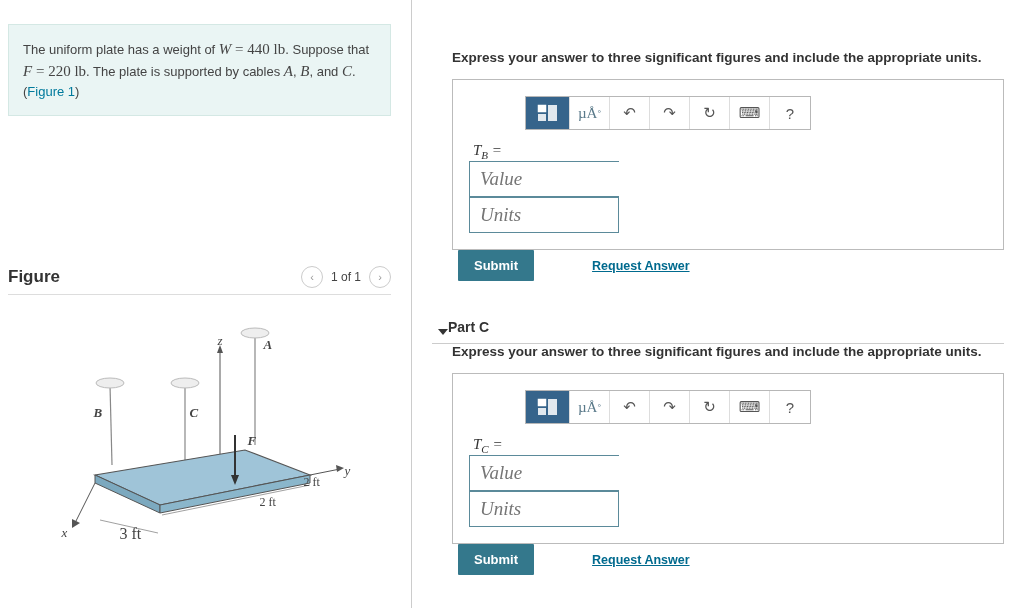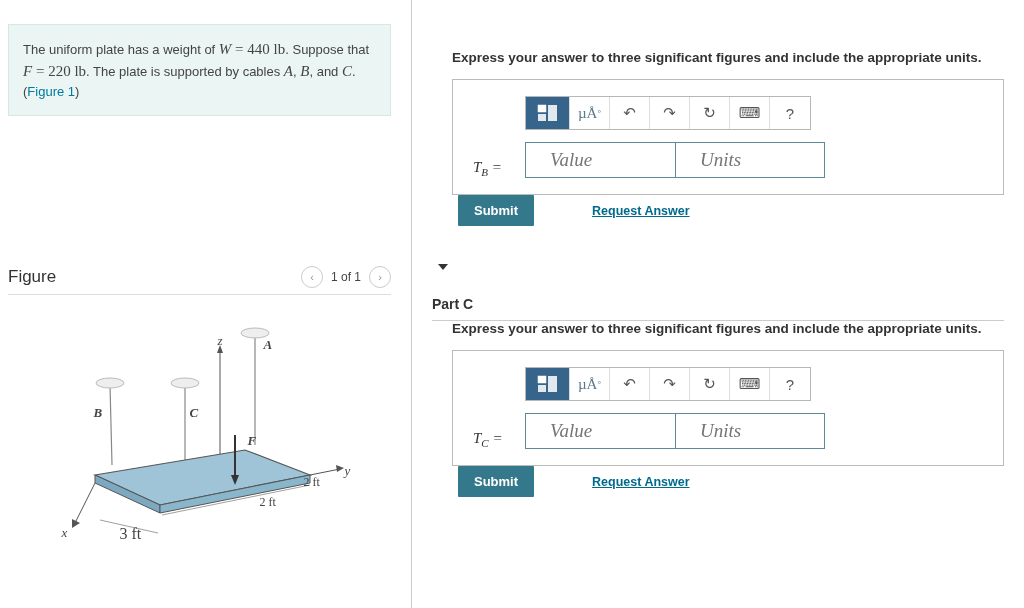--- a/index.html
+++ b/index.html
@@ -38,21 +38,21 @@
   .units-serif { font-family: 'Times New Roman', serif; font-size: 15px; }
 
   .figure-header {
     display: flex;
     justify-content: space-between;
     align-items: center;
     border-bottom: 1px solid #ddd;
     padding-bottom: 6px;
     margin-top: 150px;
   }
-  .figure-header h2 { font-size: 17px; font-weight: normal; }
+  .figure-header h2 { font-size: 17px; font-weight: bold; }
   .figure-nav { display: flex; align-items: center; gap: 8px; font-size: 12px; color: #444; }
   .nav-btn {
     width: 22px; height: 22px; border-radius: 50%;
     border: 1px solid #ccc; background: #fff;
     display: flex; align-items: center; justify-content: center;
     font-size: 11px; color: #999; cursor: pointer;
   }
   .figure-area {
     padding: 20px 0 0 0;
     display: flex; justify-content: center;
@@ -97,33 +97,33 @@
   }
   .toolbar .tool.units-btn {
     font-family: 'Times New Roman', serif;
     font-size: 15px;
     padding: 0 6px;
     color: #5a7a8a;
   }
   .toolbar .tool:last-child { border-right: none; }
 
   .input-row {
-    display: flex; align-items: flex-end;
+    display: flex; align-items: flex-start; flex-direction: column;
   }
   .eq-label {
     font-family: 'Times New Roman', serif;
     font-style: italic; font-size: 15px;
     width: 56px; text-align: left; padding-left: 4px;
     color: #333;
   }
   .eq-label sub { font-style: italic; font-size: 11px; }
   .val-input, .unit-input {
     height: 36px;
     border: 1.5px solid #5b8a9a;
-    padding: 0 24px;
+    padding: 0 10px;
     font-family: 'Times New Roman', serif;
     font-size: 19px;
     font-style: italic;
     color: #a21caf;
     background: #fff;
     outline: none;
   }
   .val-input { width: 150px; border-right: none; }
   .unit-input { width: 150px; }
 
@@ -133,24 +133,24 @@
     border: none; padding: 8px 16px;
     font-size: 13px; font-weight: bold; cursor: pointer;
     border-radius: 1px;
   }
   .req-link {
     color: #006a8e; font-size: 12.5px; font-weight: bold;
     text-decoration: underline; cursor: pointer; padding-left: 26px;
   }
 
   .part-header {
-    display: flex; align-items: flex-start; gap: 26px;
+    display: flex; align-items: flex-end; gap: 0;
     border-bottom: 1px solid #ccc;
     padding: 10px 0 8px 0;
-    margin-top: 28px; margin-left: -20px; flex-direction: column;
+    margin-top: 28px; margin-left: -20px;
   }
   .part-header .tri {
     width: 0; height: 0;
     border-left: 5px solid transparent;
     border-right: 5px solid transparent;
     border-top: 6px solid #333;
     margin-left: 6px;
   }
   .part-header h3 { font-size: 14px; font-weight: bold; }
   .sub-text { margin: 16px 0 12px 0; font-size: 13.5px; color: #333; }

